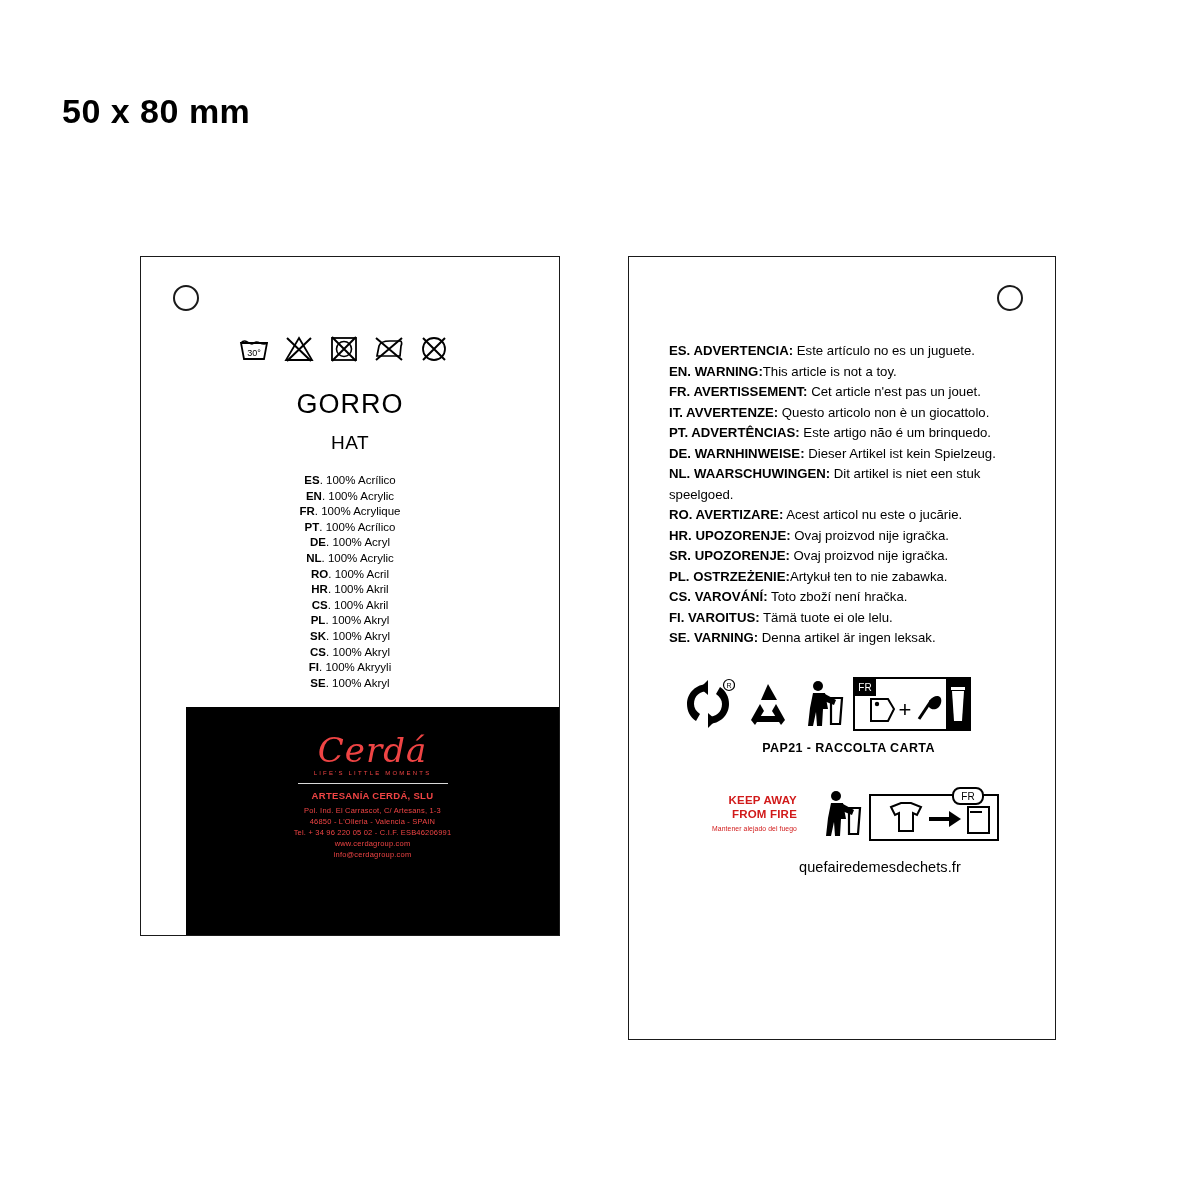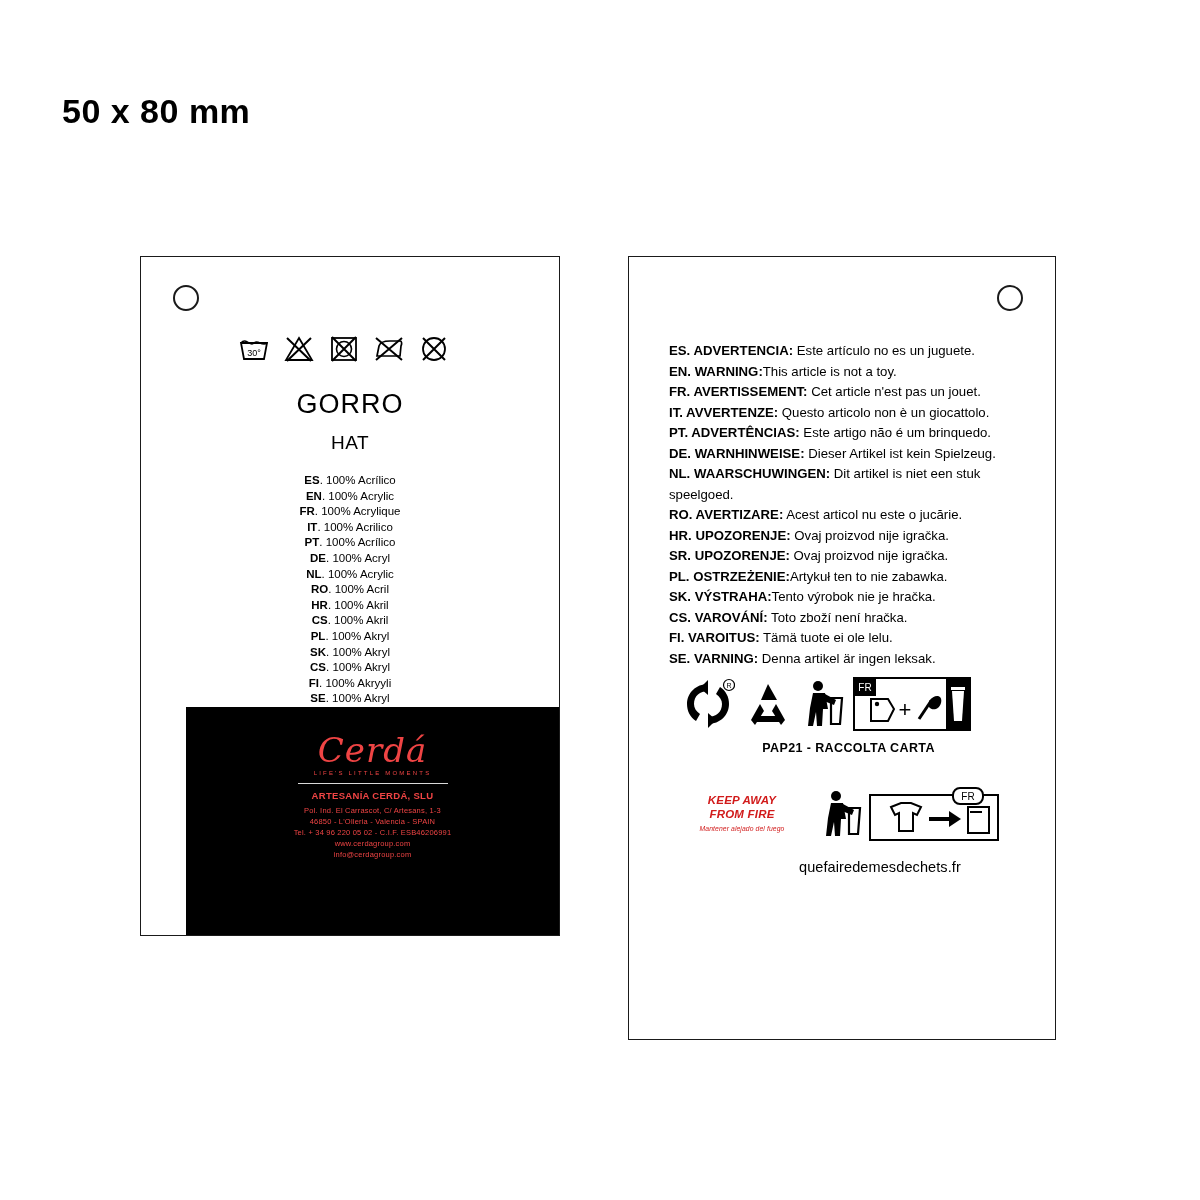--- a/index.html
+++ b/index.html
@@ -181,21 +181,21 @@
   
   #fire-block {
     position: absolute;
     left: 58px;
     top: 530px;
     width: 350px;
     display: flex;
     align-items: flex-start;
     gap: 22px;
   }
-  #fire-text { width: 110px; text-align: center; padding-top: 6px; font-style: italic; }
+  #fire-text { width: 110px; text-align: right; padding-top: 6px; }
   #fire-title {
     color: #d11a1a;
     font-weight: bold;
     font-size: 11.5px;
     line-height: 14px;
     letter-spacing: 0.2px;
   }
   #fire-sub {
     color: #d11a1a;
     font-size: 6.8px;
@@ -260,21 +260,20 @@
     </span>
   </div>
 
   <div id="product-name-es">GORRO</div>
   <div id="product-name-en">HAT</div>
 
   <div id="composition-list">
       <div class="comp-row"><span class="comp-lang">ES</span><span>. 100% Acrílico</span></div>
       <div class="comp-row"><span class="comp-lang">EN</span><span>. 100% Acrylic</span></div>
       <div class="comp-row"><span class="comp-lang">FR</span><span>. 100% Acrylique</span></div>
-      <div class="comp-row"><span class="comp-lang">IT</span><span>. 100% Acrilico</span></div>
       <div class="comp-row"><span class="comp-lang">PT</span><span>. 100% Acrílico</span></div>
       <div class="comp-row"><span class="comp-lang">DE</span><span>. 100% Acryl</span></div>
       <div class="comp-row"><span class="comp-lang">NL</span><span>. 100% Acrylic</span></div>
       <div class="comp-row"><span class="comp-lang">RO</span><span>. 100% Acril</span></div>
       <div class="comp-row"><span class="comp-lang">HR</span><span>. 100% Akril</span></div>
       <div class="comp-row"><span class="comp-lang">CS</span><span>. 100% Akril</span></div>
       <div class="comp-row"><span class="comp-lang">PL</span><span>. 100% Akryl</span></div>
       <div class="comp-row"><span class="comp-lang">SK</span><span>. 100% Akryl</span></div>
       <div class="comp-row"><span class="comp-lang">CS</span><span>. 100% Akryl</span></div>
       <div class="comp-row"><span class="comp-lang">FI</span><span>. 100% Akryyli</span></div>
@@ -303,21 +302,20 @@
       <div class="warn-row"><span class="warn-lang">EN. WARNING:</span><span>This article is not a toy.</span></div>
       <div class="warn-row"><span class="warn-lang">FR. AVERTISSEMENT:</span><span> Cet article n'est pas un jouet.</span></div>
       <div class="warn-row"><span class="warn-lang">IT. AVVERTENZE:</span><span> Questo articolo non è un giocattolo.</span></div>
       <div class="warn-row"><span class="warn-lang">PT. ADVERTÊNCIAS:</span><span> Este artigo não é um brinquedo.</span></div>
       <div class="warn-row"><span class="warn-lang">DE. WARNHINWEISE:</span><span> Dieser Artikel ist kein Spielzeug.</span></div>
       <div class="warn-row"><span class="warn-lang">NL. WAARSCHUWINGEN:</span><span> Dit artikel is niet een stuk speelgoed.</span></div>
       <div class="warn-row"><span class="warn-lang">RO. AVERTIZARE:</span><span> Acest articol nu este o jucărie.</span></div>
       <div class="warn-row"><span class="warn-lang">HR. UPOZORENJE:</span><span> Ovaj proizvod nije igračka.</span></div>
       <div class="warn-row"><span class="warn-lang">SR. UPOZORENJE:</span><span> Ovaj proizvod nije igračka.</span></div>
       <div class="warn-row"><span class="warn-lang">PL. OSTRZEŻENIE:</span><span>Artykuł ten to nie zabawka.</span></div>
-      <div class="warn-row"><span class="warn-lang">SK. VÝSTRAHA:</span><span>Tento výrobok nie je hračka.</span></div>
       <div class="warn-row"><span class="warn-lang">CS. VAROVÁNÍ:</span><span> Toto zboží není hračka.</span></div>
       <div class="warn-row"><span class="warn-lang">FI. VAROITUS:</span><span> Tämä tuote ei ole lelu.</span></div>
       <div class="warn-row"><span class="warn-lang">SE. VARNING:</span><span> Denna artikel är ingen leksak.</span></div>
     </div>
 
   <div id="recycling-block">
     <div id="recycle-icons">
 
       <span>
         <svg width="54" height="52" viewBox="0 0 54 52">

